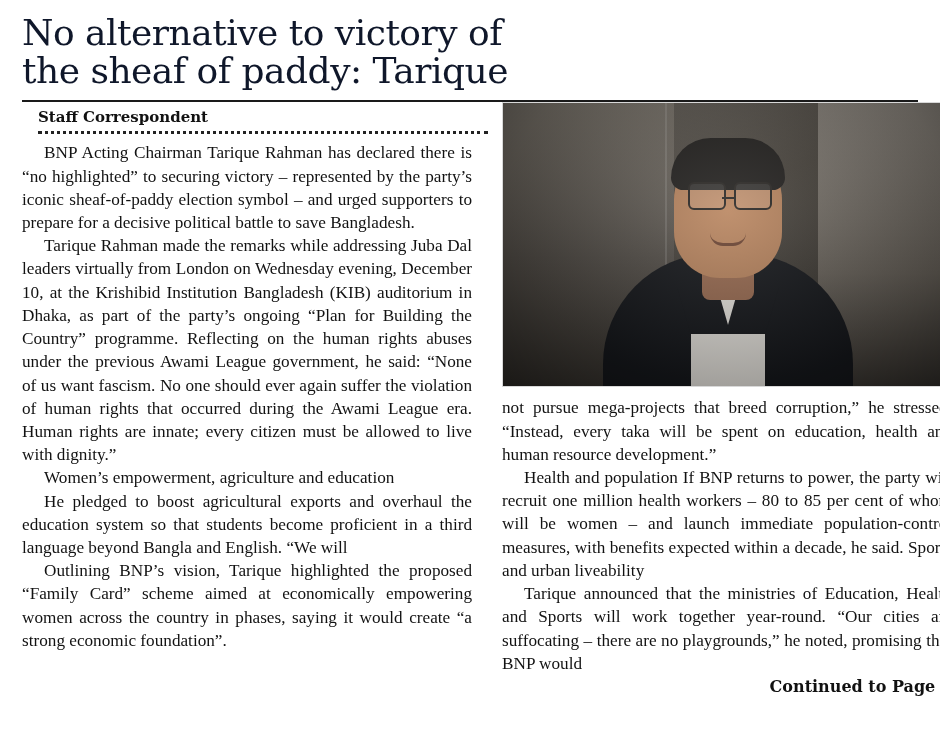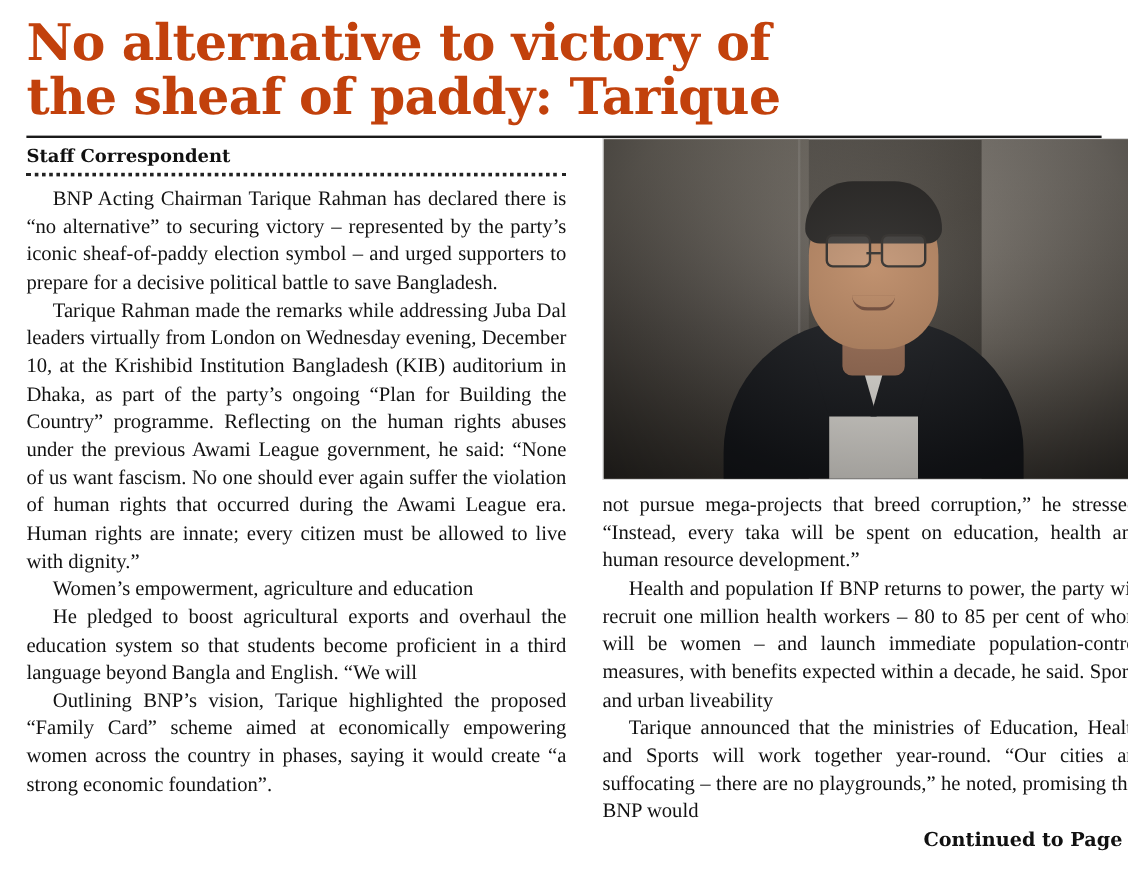--- a/index.html
+++ b/index.html
@@ -16,34 +16,35 @@
   }
   .page {
     position: relative;
     width: 940px;
     height: 742px;
     box-sizing: border-box;
     padding: 14px 22px 0 22px;
   }
   .headline {
     font-family: "DejaVu Serif", serif;
-    font-weight: 700;
-    font-size: 42px;
+    font-weight: 400;
+    font-size: 36px;
     line-height: 1.06;
     letter-spacing: -0.5px;
-    color: #c2410c;
+    color: #0f172a;
     margin: 0 0 8px 0;
     white-space: pre-line;
   }
   .rule-top {
     border-top: 2px solid #1a1a1a;
     margin: 10px 0 0 0;
   }
   .byline-wrap {
     width: 450px;
+    margin-left: 16px;
   }
   .byline {
     font-family: "DejaVu Serif", serif;
     font-weight: 700;
     font-size: 15px;
     line-height: 1.2;
     color: #111;
     padding: 6px 0 5px 0;
   }
   .dotted-rule {
@@ -218,21 +219,21 @@
 
   <div class="rule-top"></div>
 
   <div class="content">
 
     <div class="col col-left">
       <div class="byline-wrap">
         <div class="byline">Staff Correspondent</div>
         <div class="dotted-rule"></div>
       </div>
-      <p class="body">BNP Acting Chairman Tarique Rahman has declared there is “no alternative” to securing victory – represented by the party’s iconic sheaf-of-paddy election symbol – and urged supporters to prepare for a decisive political battle to save Bangladesh.</p>
+      <p class="body">BNP Acting Chairman Tarique Rahman has declared there is “no highlighted” to securing victory – represented by the party’s iconic sheaf-of-paddy election symbol – and urged supporters to prepare for a decisive political battle to save Bangladesh.</p>
       <p class="body">Tarique Rahman made the remarks while addressing Juba Dal leaders virtually from London on Wednesday evening, December 10, at the Krishibid Institution Bangladesh (KIB) auditorium in Dhaka, as part of the party’s ongoing “Plan for Building the Country” programme. Reflecting on the human rights abuses under the previous Awami League government, he said: “None of us want fascism. No one should ever again suffer the violation of human rights that occurred during the Awami League era. Human rights are innate; every citizen must be allowed to live with dignity.”</p>
       <p class="body">Women’s empowerment, agriculture and education</p>
       <p class="body">He pledged to boost agricultural exports and overhaul the education system so that students become proficient in a third language beyond Bangla and English. “We will</p>
       <p class="body">Outlining BNP’s vision, Tarique highlighted the proposed “Family Card” scheme aimed at economically empowering women across the country in phases, saying it would create “a strong economic foundation”.</p>
     </div>
 
     <div class="col col-right right-stack">
       <div class="photo-wrap">
         <div class="photo" title="Portrait of Tarique Rahman wearing glasses, dark suit and white shirt, seated indoors">
           <div class="ph-bg-left"></div>

